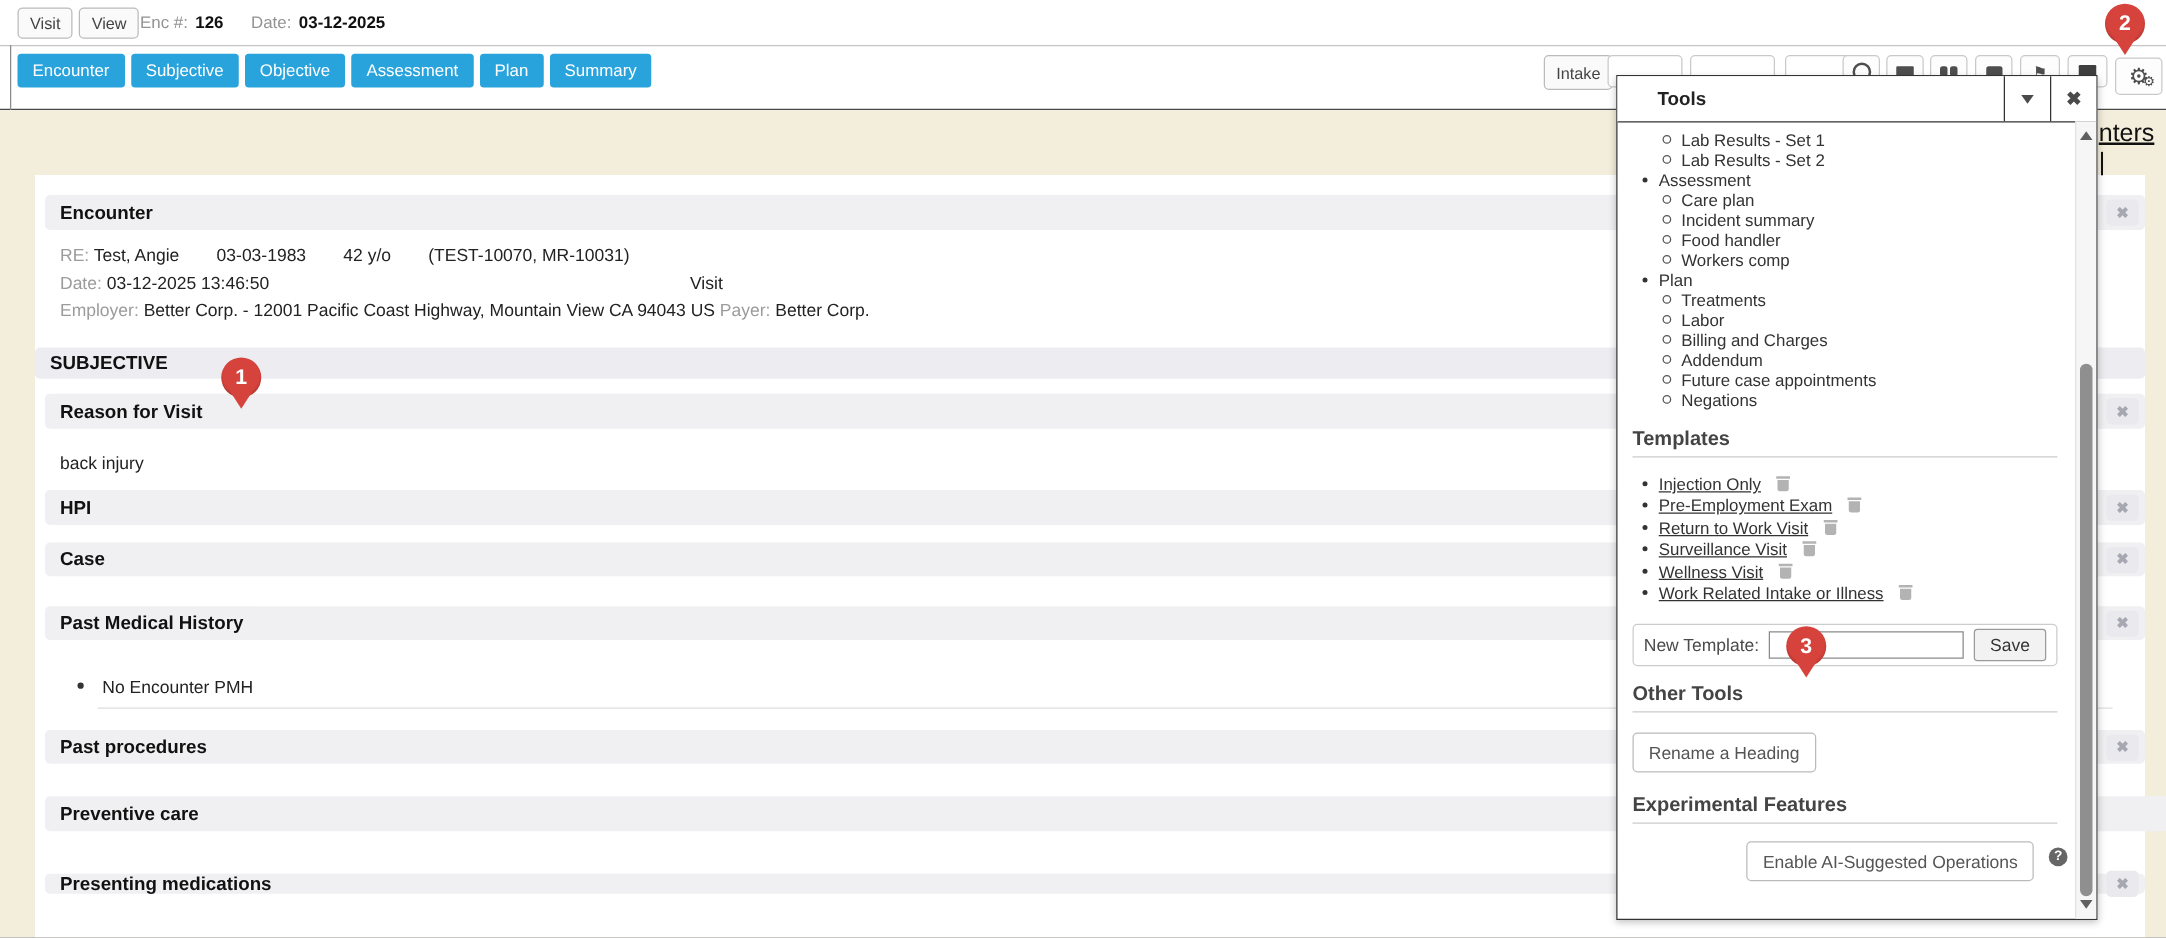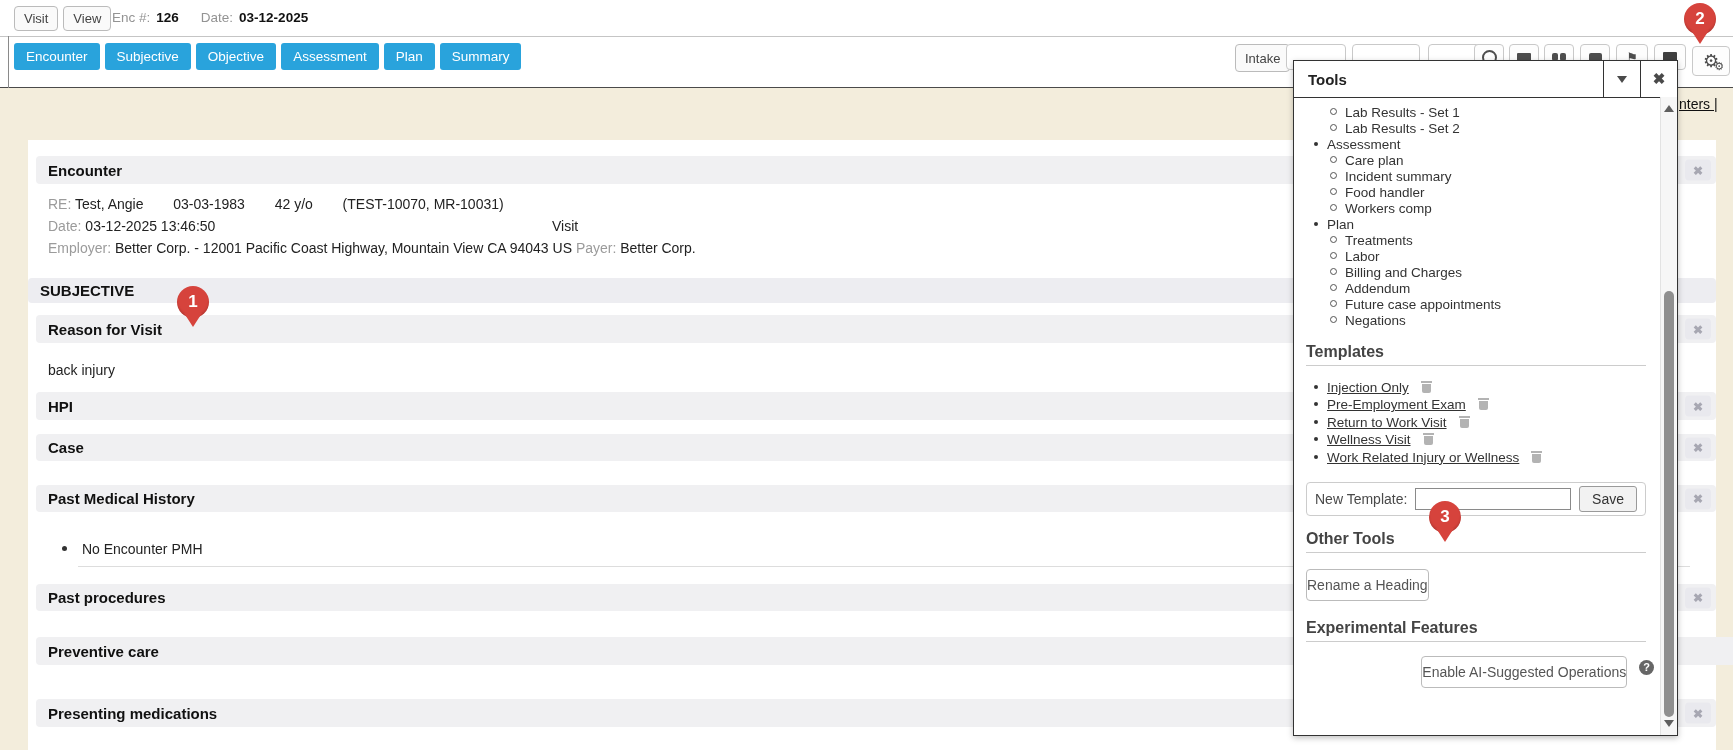--- a/index.html
+++ b/index.html
@@ -23,21 +23,21 @@
   .iconbtn{position:absolute;width:30px;height:26px;background:#fdfdfd;border:1px solid #c9c9c9;
     border-radius:4px;box-sizing:border-box;display:flex;align-items:center;justify-content:center;}
   .glyph-dark{color:#4e4e4e;font-size:13px;line-height:1;}
   .gearbtn{left:1692px;top:46px;width:38px;height:30px;}
   .gear-main{font-size:18px;color:#4e4e4e;line-height:1;}
   .gear-small{position:absolute;right:5px;bottom:3px;font-size:11px;color:#4e4e4e;line-height:1;}
 
   
   .page{left:0;top:88px;width:1733px;height:662px;background:#f3eddc;}
   .card{left:28px;top:140px;width:1688px;height:610px;background:#fff;}
-  .enc-link{left:1679px;top:96px;font-size:14px;color:#111;}
+  .enc-link{left:1679px;top:96px;font-size:20px;color:#111;}
   .enc-link u{text-decoration:underline;}
 
   .secbar{position:absolute;background:#f0f0f2;border-radius:4px;display:flex;align-items:center;}
   .secbar .ttl{font-size:15px;font-weight:bold;color:#111;padding-left:12px;}
   .xbtn{position:absolute;right:5px;top:50%;transform:translateY(-50%);width:26px;height:21px;
     border-radius:4px;background:#e9e9ee;color:#a7a7b2;display:flex;align-items:center;
     justify-content:center;font-size:12px;font-weight:bold;}
   .bodytext{font-size:14px;color:#222;}
   .lbl{color:#9b9b9b;}
   .divider{position:absolute;height:1px;background:#ddd;}
@@ -47,21 +47,21 @@
     box-shadow:inset 0 -2px 2px rgba(0,0,0,.15);color:#fff;font-weight:bold;font-size:17px;
     display:flex;align-items:center;justify-content:center;z-index:60;}
   .pin::after{content:"";position:absolute;top:27px;left:50%;transform:translateX(-50%);
     border:9px solid transparent;border-top:14px solid #d6433c;border-bottom:0;}
 
   
   .panel{left:1293px;top:60px;width:385px;height:676px;background:#fff;border:1px solid #333;
     box-sizing:border-box;z-index:40;box-shadow:0 2px 6px rgba(0,0,0,.25);}
   .panel-head{position:absolute;left:0;top:0;right:0;height:36px;border-bottom:1px solid #333;
     display:flex;align-items:center;background:#fff;}
-  .panel-title{font-size:15px;font-weight:bold;color:#222;padding-left:14px;flex:1;}
+  .panel-title{font-size:15px;font-weight:bold;color:#222;padding-left:0;flex:1;margin-left:32px;}
   .head-cell{width:37px;height:36px;border-left:1px solid #333;display:flex;align-items:center;
     justify-content:center;box-sizing:border-box;}
   .tri-down{width:0;height:0;border:5px solid transparent;border-top:7px solid #4a4a4a;margin-top:6px;}
   .head-x{font-size:15px;font-weight:bold;color:#4a4a4a;}
   .panel-body{position:absolute;left:0;top:36px;right:17px;bottom:0;overflow:hidden;
     padding:2px 6px 0 12px;font-size:13.5px;color:#333;box-sizing:border-box;}
   ul.outline{list-style:none;margin:6px 0 0 0;padding:0;line-height:16px;}
   ul.outline li{white-space:nowrap;}
   li.lvl1{padding-left:8px;}
   li.lvl1::before{content:"";display:inline-block;width:4px;height:4px;background:#333;
@@ -80,21 +80,21 @@
   .trash::before{content:"";position:absolute;top:1px;left:0;width:11px;height:2px;background:#b3b3b3;}
   .trash::after{content:"";position:absolute;top:4px;left:1px;width:9px;height:9px;background:#b3b3b3;
     border-radius:0 0 2px 2px;box-shadow:inset 2px 0 0 #fff0;}
   .newtpl{margin-top:16px;margin-right:8px;height:34px;border:1px solid #ccc;border-radius:4px;
     display:flex;align-items:center;padding:0 8px;box-sizing:border-box;}
   .newtpl-label{font-size:14px;color:#4a4a4a;white-space:nowrap;}
   .newtpl-input{margin-left:8px;flex:1;height:20px;border:1px solid #8a8a8a;border-radius:0;
     font-size:13px;padding:0 4px;min-width:40px;}
   .savebtn{margin-left:8px;height:24px;padding:0 12px;background:#f2f2f2;border:1px solid #9a9a9a;
     border-radius:3px;font-size:14px;color:#333;display:flex;align-items:center;}
-  .widebtn{display:inline-flex;align-items:center;height:30px;padding:0 0;background:#fff;
+  .widebtn{display:inline-flex;align-items:center;height:30px;padding:0 12px;background:#fff;
     border:1px solid #bbb;border-radius:4px;font-size:14px;color:#555;}
   .help{display:inline-flex;width:15px;height:15px;border-radius:50%;background:#666;color:#fff;
     font-size:11px;font-weight:bold;align-items:center;justify-content:center;margin-left:8px;
     vertical-align:6px;}
   
   .sbar{position:absolute;right:0;top:36px;width:17px;bottom:0;background:#f6f6f6;border-left:1px solid #e2e2e2;box-sizing:border-box;}
   .sbar-arrow{position:absolute;left:0;width:16px;height:17px;display:flex;align-items:center;justify-content:center;}
   .tri-up-s{width:0;height:0;border:5px solid transparent;border-bottom:7px solid #5f5f5f;margin-bottom:3px;}
   .tri-down-s{width:0;height:0;border:5px solid transparent;border-top:7px solid #5f5f5f;margin-top:3px;}
   .sbar-thumb{position:absolute;left:3px;width:10px;border-radius:6px;background:#8f8f8f;}
@@ -222,21 +222,21 @@
   <div class="secbar" style="left:36px;top:584px;width:1680px;height:27px;">
     <span class="ttl">Past procedures</span>
     <span class="xbtn">✖</span>
   </div>
 
   <div class="secbar" style="left:36px;top:637px;width:1728px;height:28px;">
     <span class="ttl">Preventive care</span>
     <span class="xbtn">✖</span>
   </div>
 
-  <div class="secbar" style="left:36px;top:699px;width:1680px;height:28px;">
+  <div class="secbar" style="left:36px;top:699px;width:1680px;height:16px;">
     <span class="ttl">Presenting medications</span>
     <span class="xbtn">✖</span>
   </div>
 
   <div class="abs panel">
     <div class="panel-head">
       <span class="panel-title">Tools</span>
       <span class="head-cell">
           <span class="tri-down"></span>
         </span>
@@ -265,22 +265,23 @@
         </ul>
 
       <div class="panel-h">Templates</div>
       <div class="panel-hr"></div>
 
       <ul class="tpl">
 
       <li><a class="tpl-link" href="#">Injection Only</a><span class="trash"></span></li>
           <li><a class="tpl-link" href="#">Pre-Employment Exam</a><span class="trash"></span></li>
           <li><a class="tpl-link" href="#">Return to Work Visit</a><span class="trash"></span></li>
+          <li><a class="tpl-link" href="#">Surveillance Visit</a><span class="trash"></span></li>
           <li><a class="tpl-link" href="#">Wellness Visit</a><span class="trash"></span></li>
-          <li><a class="tpl-link" href="#">Work Related Injury or Wellness</a><span class="trash"></span></li>
+          <li><a class="tpl-link" href="#">Work Related Intake or Illness</a><span class="trash"></span></li>
         </ul>
 
       <div class="newtpl">
         <span class="newtpl-label">New Template:</span>
         <input class="newtpl-input" type="text" value="" style="">
         <span class="savebtn">Save</span>
       </div>
 
       <div class="panel-h">Other Tools</div>
       <div class="panel-hr"></div>

